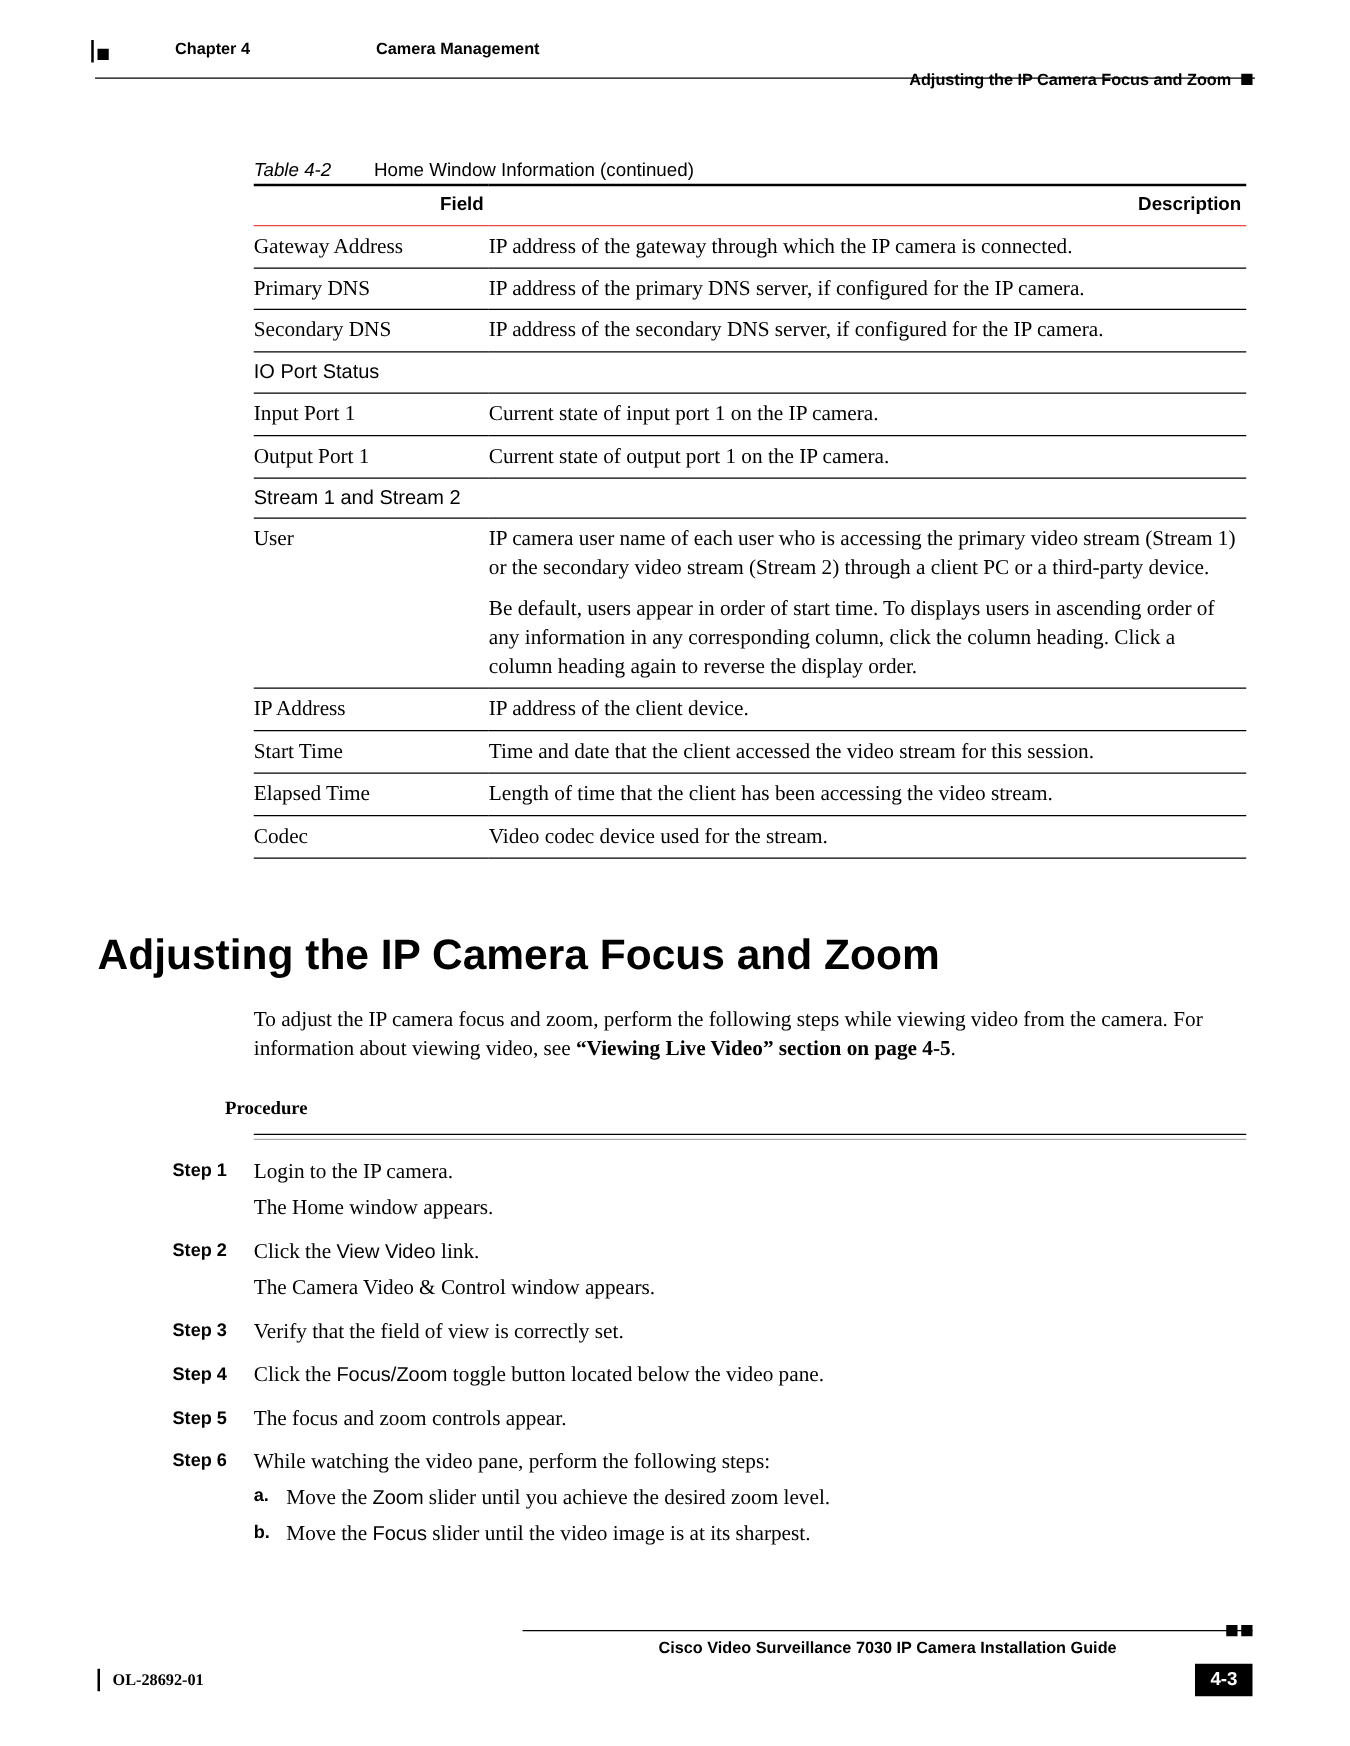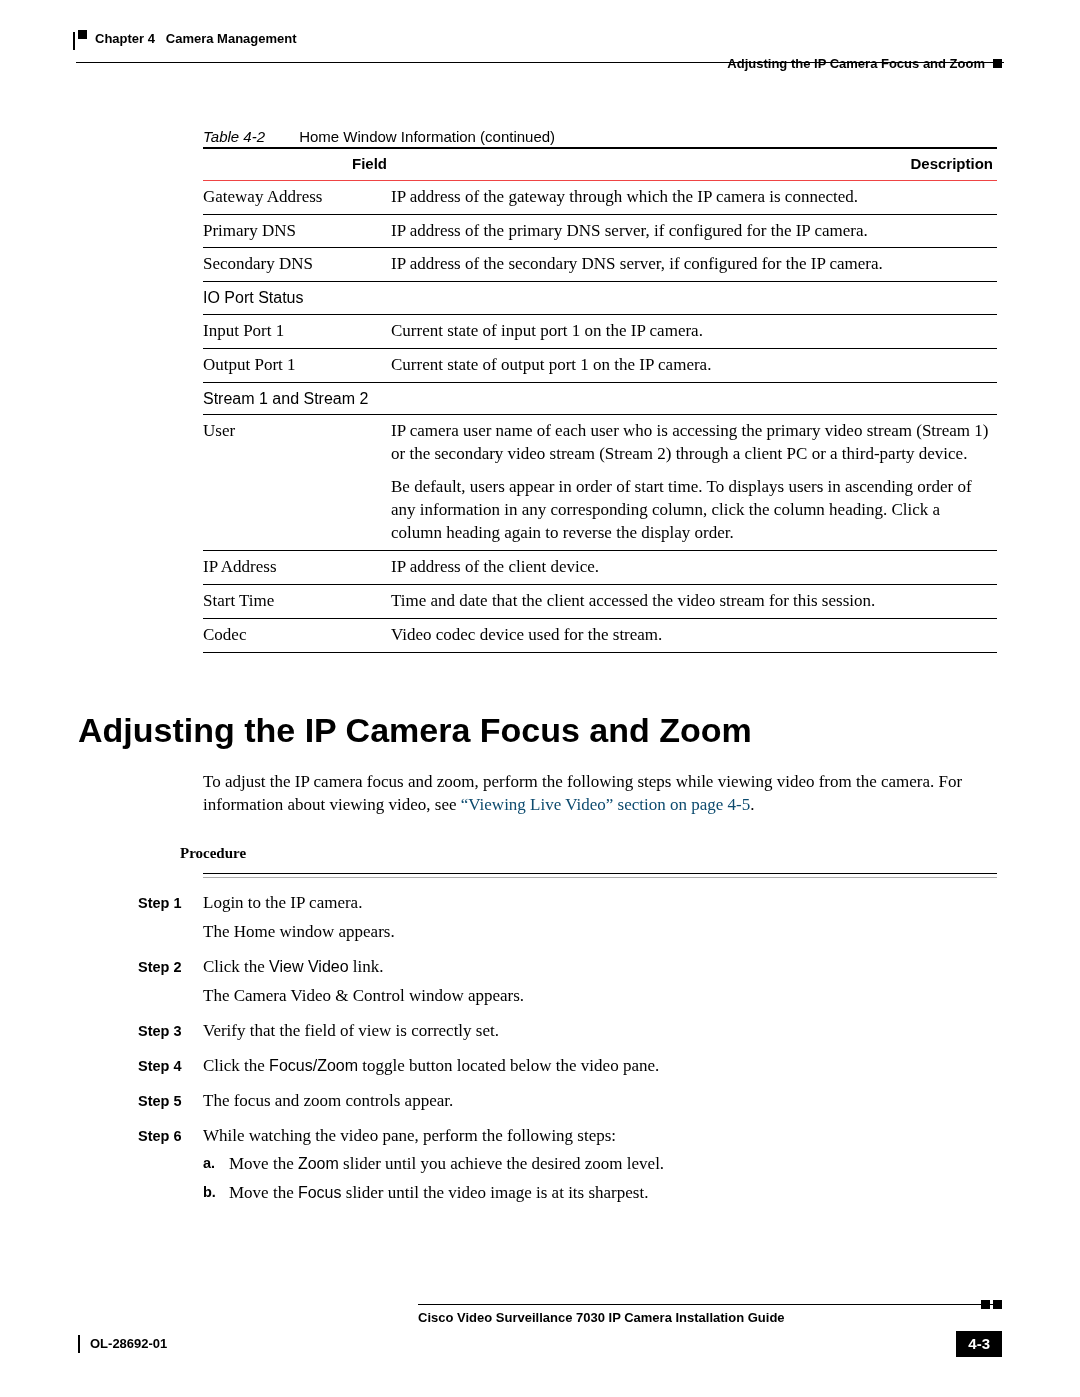--- a/index.html
+++ b/index.html
@@ -19,25 +19,26 @@
   }
   .top-rule {
     border-top: 1.5px solid #000;
     margin-left: -2px;
     margin-right: -2px;
     position: relative;
     top: 10px;
   }
   .header-row {
     display: flex;
-    align-items: flex-start;
+    align-items: flex-end;
     font-family: Arial, Helvetica, sans-serif;
     font-size: 13px;
     font-weight: bold;
     margin-bottom: 4px;
+    gap: 45px;
   }
   .header-row .sq {
     width: 9px;
     height: 9px;
     background: #000;
     margin-right: 8px;
   }
   .sub-header-row {
     display: flex;
     justify-content: flex-end;
@@ -101,21 +102,22 @@
     font-weight: bold;
     font-size: 34px;
     margin: 55px 0 12px 0;
   }
   .intro {
     margin-left: 125px;
     width: 775px;
     font-size: 17px;
   }
   .intro .xref {
-    color: #0c4a6e;
+    color: #000000;
+    font-weight: bold;
   }
   .proc-label {
     margin-left: 102px;
     font-family: Liberation Serif, serif;
     font-weight: bold;
     font-size: 15px;
     margin-top: 26px;
     margin-bottom: 10px;
   }
   .proc-rules {
@@ -174,34 +176,34 @@
     left: 78px;
     right: 78px;
     bottom: 40px;
   }
   .footer .guide-line {
     border-top: 1px solid #000;
     margin-left: 340px;
     position: relative;
   }
   .footer .guide-title {
-    text-align: left;
+    text-align: center;
     font-family: Arial, Helvetica, sans-serif;
     font-weight: bold;
     font-size: 13px;
     padding-top: 4px;
   }
   .footer-bottom {
     display: flex;
     justify-content: space-between;
     align-items: center;
     margin-top: 4px;
   }
   .footer-bottom .ol {
-    font-family: Liberation Sans, sans-serif;
+    font-family: Liberation Serif, serif;
     font-weight: bold;
     font-size: 13px;
     display: flex;
     align-items: flex-end;
   }
   .footer-bottom .ol .bar {
     display: inline-block;
     width: 2px;
     height: 18px;
     background: #000;
@@ -300,20 +302,24 @@
           <p>Be default, users appear in order of start time. To displays users in ascending order of any information in any corresponding column, click the column heading. Click a column heading again to reverse the display order.</p>
         </td>
       </tr>
       <tr>
         <td class="field">IP Address</td>
         <td>IP address of the client device.</td>
       </tr>
       <tr>
         <td class="field">Start Time</td>
         <td>Time and date that the client accessed the video stream for this session.</td>
+      </tr>
+      <tr>
+        <td class="field">Elapsed Time</td>
+        <td>Length of time that the client has been accessing the video stream.</td>
       </tr>
       <tr>
         <td class="field">Codec</td>
         <td>Video codec device used for the stream.</td>
       </tr>
     </tbody>
   </table>
 
   <h1 class="section-title">Adjusting the IP Camera Focus and Zoom</h1>
 

